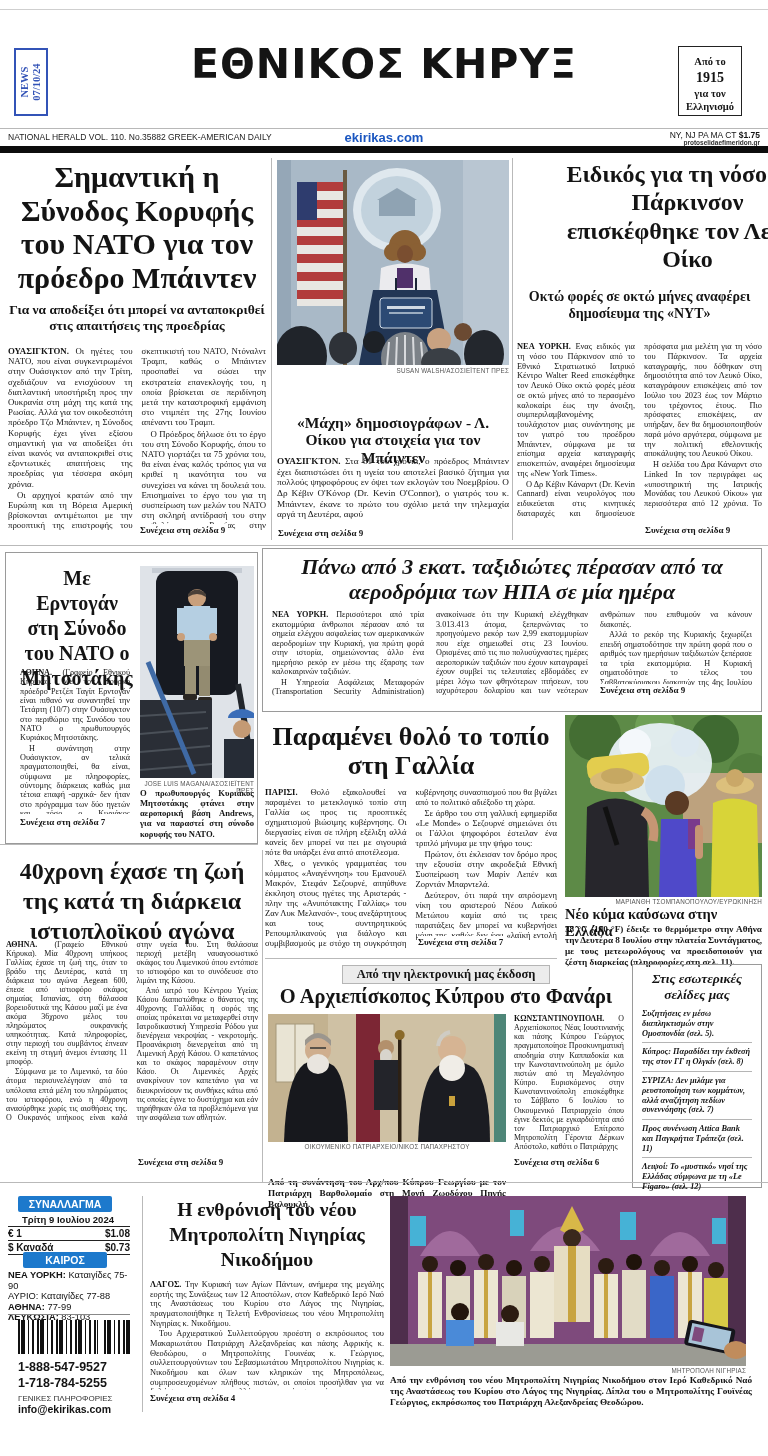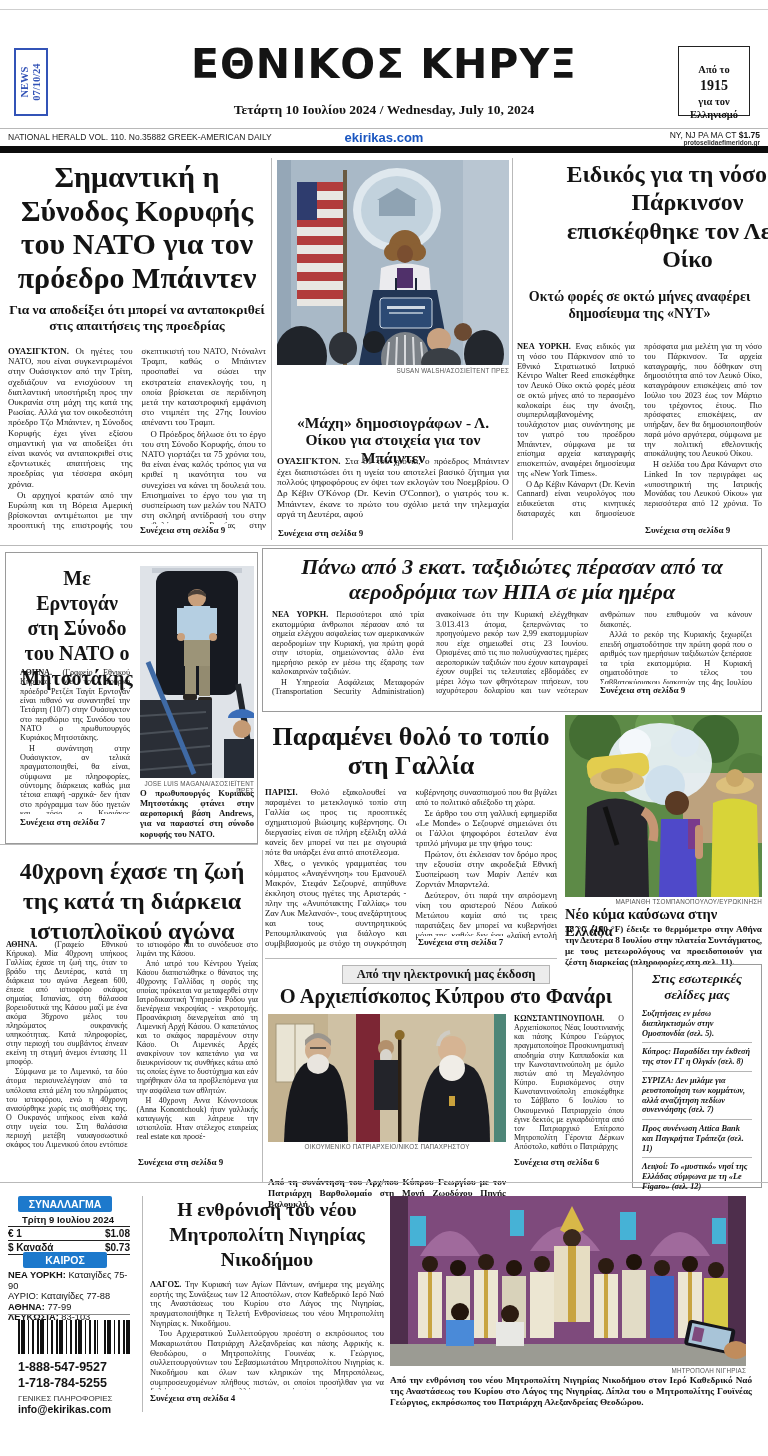--- a/index.html
+++ b/index.html
@@ -44,23 +44,22 @@
   <div class="hline" style="left:0;top:9px;width:768px;background:#cfcfcf;"></div>
 
   <div class="abs newsbox" style="left:14px;top:48px;width:30px;height:64px;">
     <div class="rot">
       <span>NEWS</span><br>
       <span>07/10/24</span>
     </div>
   </div>
 
   <div class="abs mast-title" style="left:0;top:40px;width:768px;">ΕΘΝΙΚΟΣ ΚΗΡΥΞ</div>
-  <div class="abs" style="left:0;top:102px;width:768px;text-align:center;font-weight:bold;font-size:13.5px;">Τετάρτη 10 Ιουλίου 2024 / Wednesday, July 10, 2024</div>
-
-  <div class="abs" style="left:678px;top:46px;width:72px;height:70px;border:1px solid #222;text-align:center;line-height:1.3;padding-top:16px;box-sizing:border-box;">
+
+  <div class="abs" style="left:678px;top:46px;width:64px;height:70px;border:1px solid #222;text-align:center;line-height:1.3;padding-top:8px;box-sizing:border-box;">
     <div style="font-size:10.5px;font-weight:bold;">Από το</div>
     <div style="font-size:14px;font-weight:bold;">1915</div>
     <div style="font-size:10.5px;font-weight:bold;">για τον</div>
     <div style="font-size:10.5px;font-weight:bold;">Ελληνισμό</div>
   </div>
 
   <div class="hline" style="left:0;top:128px;width:768px;background:#b8b8b8;"></div>
 
   <div class="abs sans" style="left:8px;top:132px;font-size:8.5px;color:#222;">NATIONAL HERALD VOL. 110.  No.35882    GREEK-AMERICAN DAILY</div>
   <div class="abs sans" style="left:0;top:130px;width:768px;text-align:center;font-weight:bold;font-size:13px;color:#1a56c0;">ekirikas.com</div>
@@ -240,21 +239,20 @@
   <div class="abs credit" style="left:565px;top:898px;width:197px;">ΜΑΡΙΑΝΘΗ ΤΣΟΜΠΑΝΟΠΟΥΛΟΥ/ΕΥΡΩΚΙΝΗΣΗ</div>
   <div class="abs" style="left:565px;top:906px;width:197px;font-weight:bold;font-size:14.5px;">Νέο κύμα καύσωνα στην Ελλάδα</div>
   <div class="abs caption" style="left:565px;top:924px;width:197px;">38 °C (100 °F) έδειξε το θερμόμετρο στην Αθήνα την Δευτέρα 8 Ιουλίου στην πλατεία Συντάγματος, με τους μετεωρολόγους να προειδοποιούν για ζέστη διαρκείας (πληροφορίες στη σελ. 11).</div>
 
   <div class="hline" style="left:0;top:844px;width:258px;"></div>
   <div class="abs hl" style="left:6px;top:856px;width:252px;font-size:24px;line-height:1.25;">40χρονη έχασε τη ζωή της κατά τη διάρκεια ιστιοπλοϊκού αγώνα</div>
   <div class="abs bt cols2" style="left:6px;top:940px;width:252px;height:216px;font-size:8px;line-height:1.13;">
     <p><span class="dl">ΑΘΗΝΑ.</span> <span>(Γραφείο Εθνικού Κήρυκα). Μία 40χρονη υπήκοος Γαλλίας έχασε τη ζωή της, όταν το βράδυ της Δευτέρας, κατά τη διάρκεια του αγώνα Aegean 600, έπεσε από ιστιοφόρο σκάφος σημαίας Ισπανίας, στη θάλασσα βορειοδυτικά της Κάσου μαζί με ένα ακόμα 36χρονο μέλος του πληρώματος ουκρανικής υπηκοότητας. Κατά πληροφορίες, στην περιοχή του συμβάντος έπνεαν εκείνη τη στιγμή άνεμοι έντασης 11 μποφόρ.</span></p>
     <p>Σύμφωνα με το Λιμενικό, τα δύο άτομα περισυνελέγησαν από τα υπόλοιπα επτά μέλη του πληρώματος του ιστιοφόρου, ενώ η 40χρονη ανασύρθηκε χωρίς τις αισθήσεις της. Ο Ουκρανός υπήκοος είναι καλά στην υγεία του. Στη θαλάσσια περιοχή μετέβη ναυαγοσωστικό σκάφος του Λιμενικού όπου εντόπισε το ιστιοφόρο και το συνόδευσε στο λιμάνι της Κάσου.</p>
     <p>Από ιατρό του Κέντρου Υγείας Κάσου διαπιστώθηκε ο θάνατος της 40χρονης Γαλλίδας η σορός της οποίας πρόκειται να μεταφερθεί στην Ιατροδικαστική Υπηρεσία Ρόδου για διενέργεια νεκροψίας - νεκροτομής. Προανάκριση διενεργείται από τη Λιμενική Αρχή Κάσου. Ο καπετάνιος και το σκάφος παραμένουν στην Κάσο. Οι Λιμενικές Αρχές ανακρίνουν τον καπετάνιο για να διευκρινίσουν τις συνθήκες κάτω από τις οποίες έγινε το δυστύχημα και εάν τηρήθηκαν όλα τα προβλεπόμενα για την ασφάλεια των αθλητών.</p>
-    <p>Η 40χρονη Αννα Κόνοντσουκ (Anna Konontchouk) ήταν γαλλικής καταγωγής και λάτρευε την ιστιοπλοΐα. Ηταν στέλεχος εταιρείας real estate και προσέ-</p>
   </div>
   <div class="cont" style="left:138px;top:1156px;">Συνέχεια στη σελίδα 9</div>
 
   <div class="vline" style="left:262px;top:850px;height:332px;"></div>
 
   <div class="abs" style="left:268px;top:964px;width:356px;text-align:center;">
     <span class="kicker">Από την ηλεκτρονική μας έκδοση</span>
   </div>
   <div class="abs hl" style="left:268px;top:985px;width:356px;font-size:20.5px;">Ο Αρχιεπίσκοπος Κύπρου στο Φανάρι</div>
   <svg class="abs" style="left:268px;top:1014px;" width="238" height="128" viewBox="0 0 238 128">

